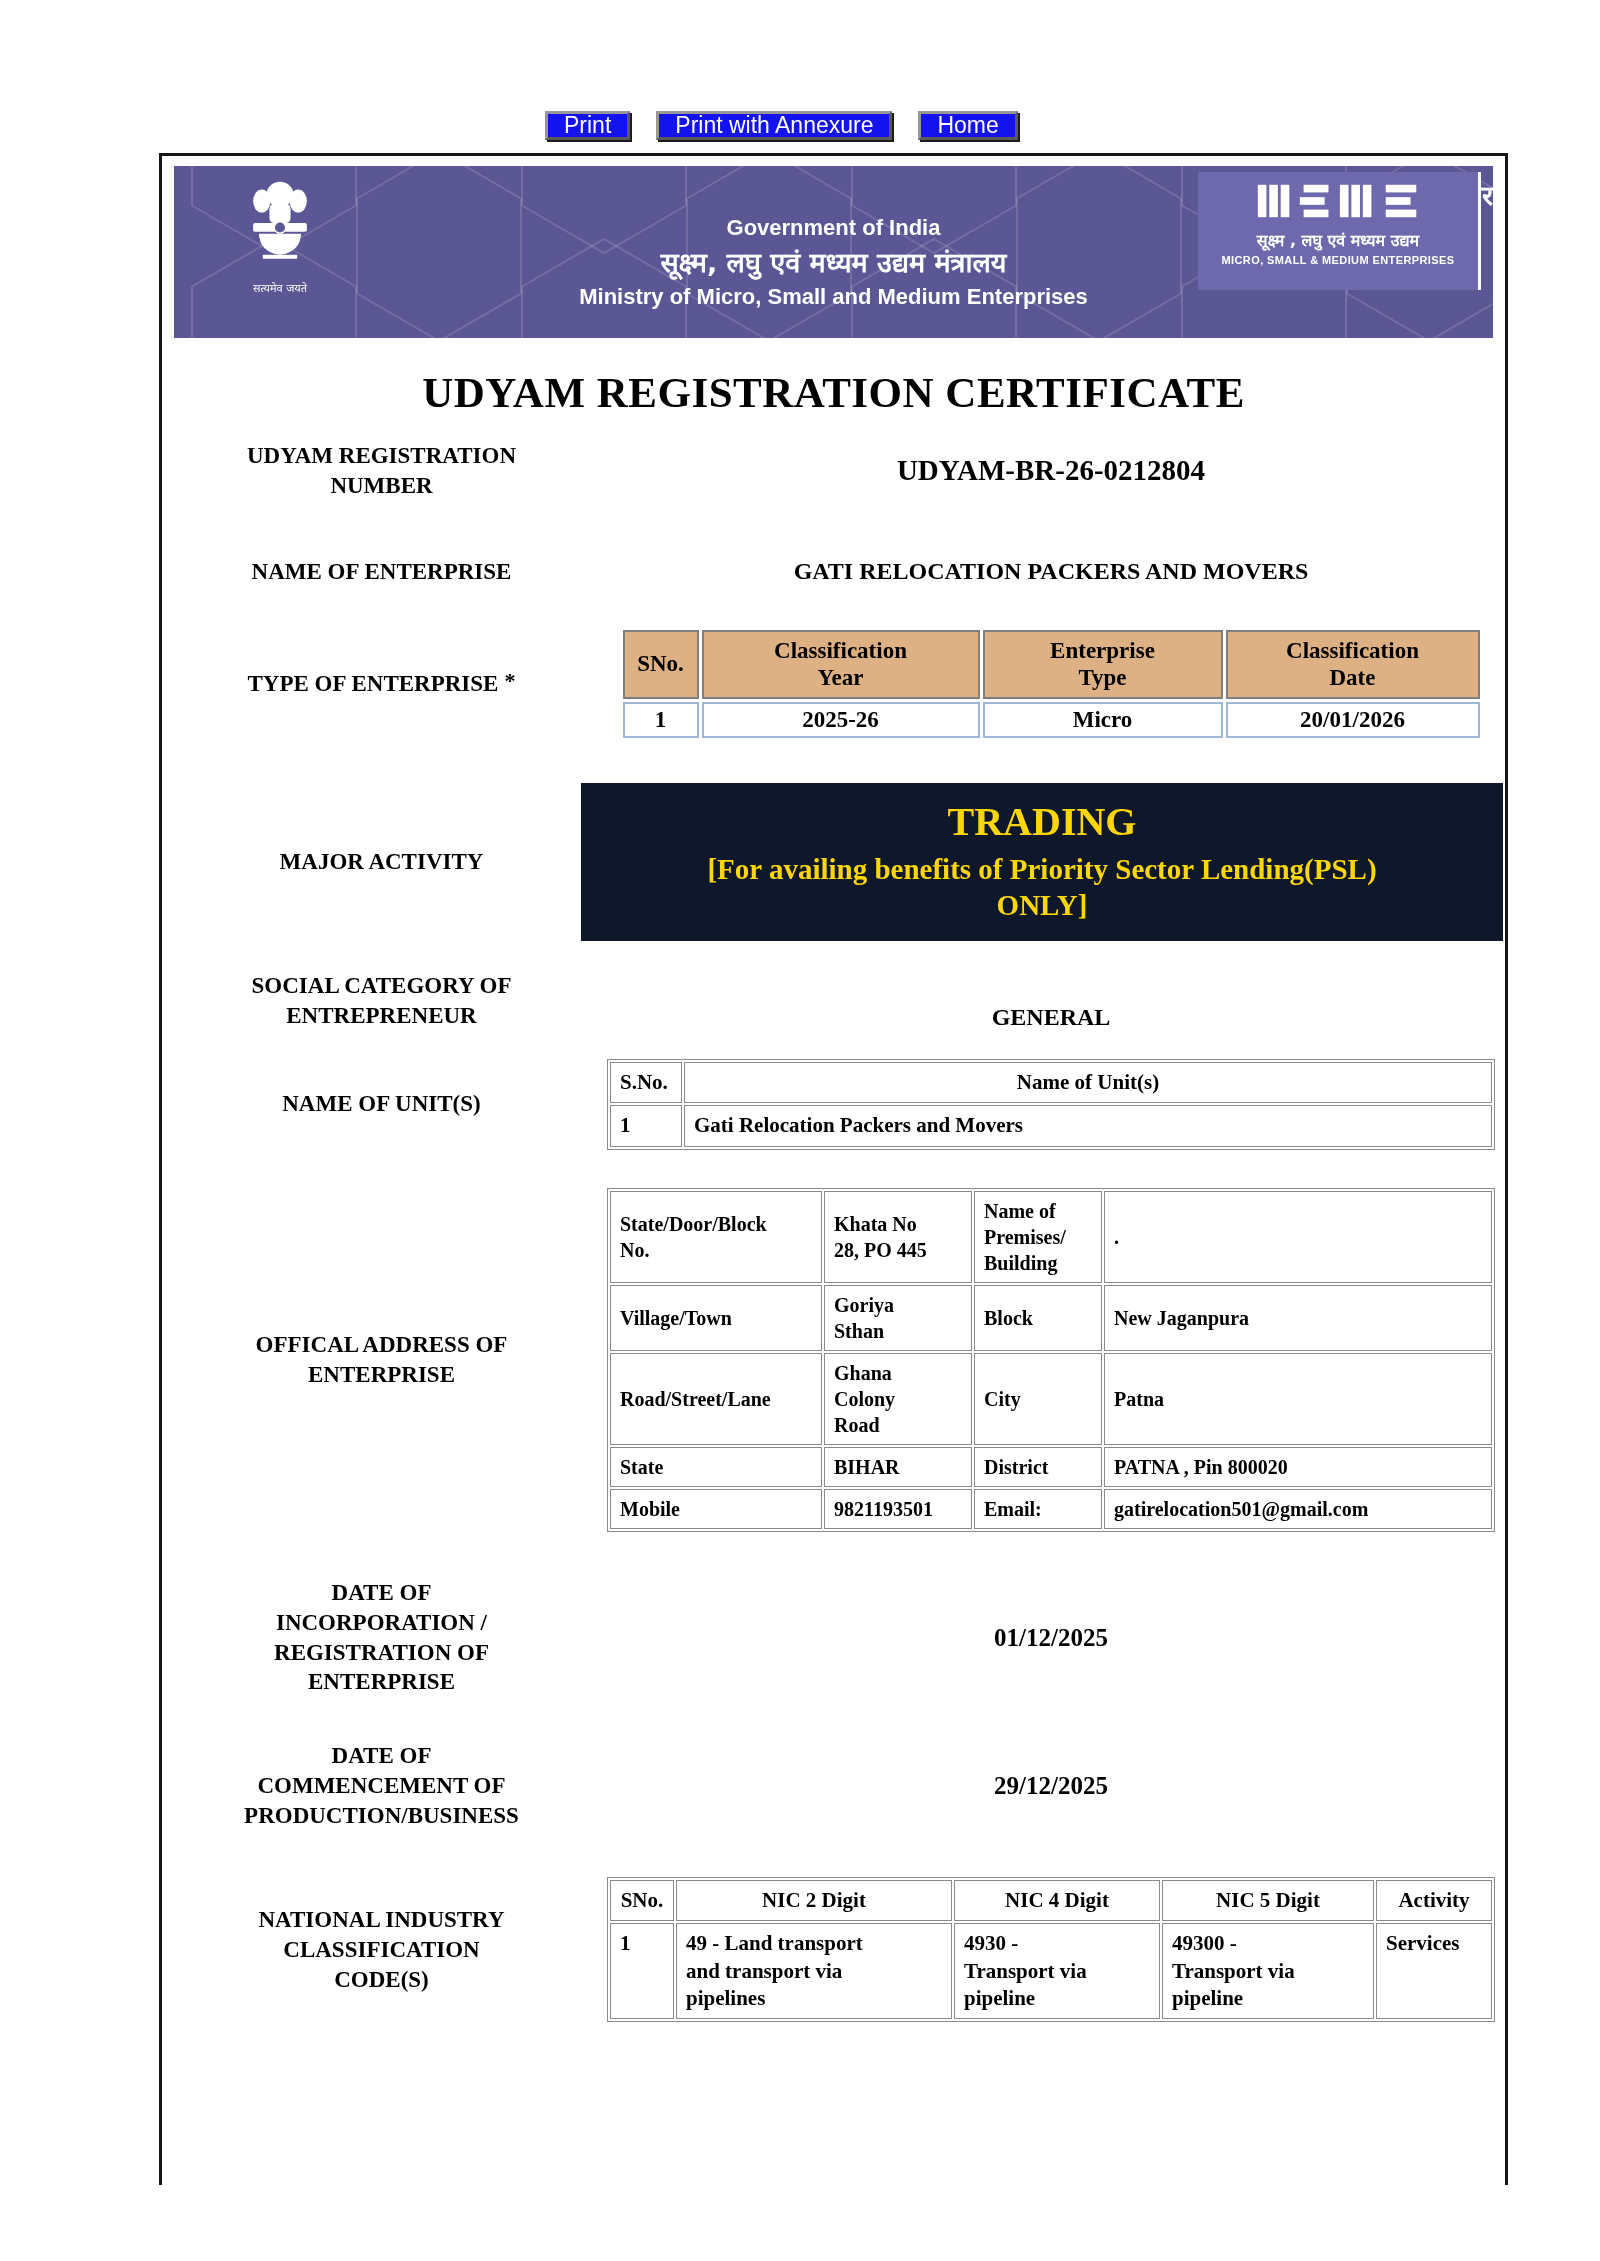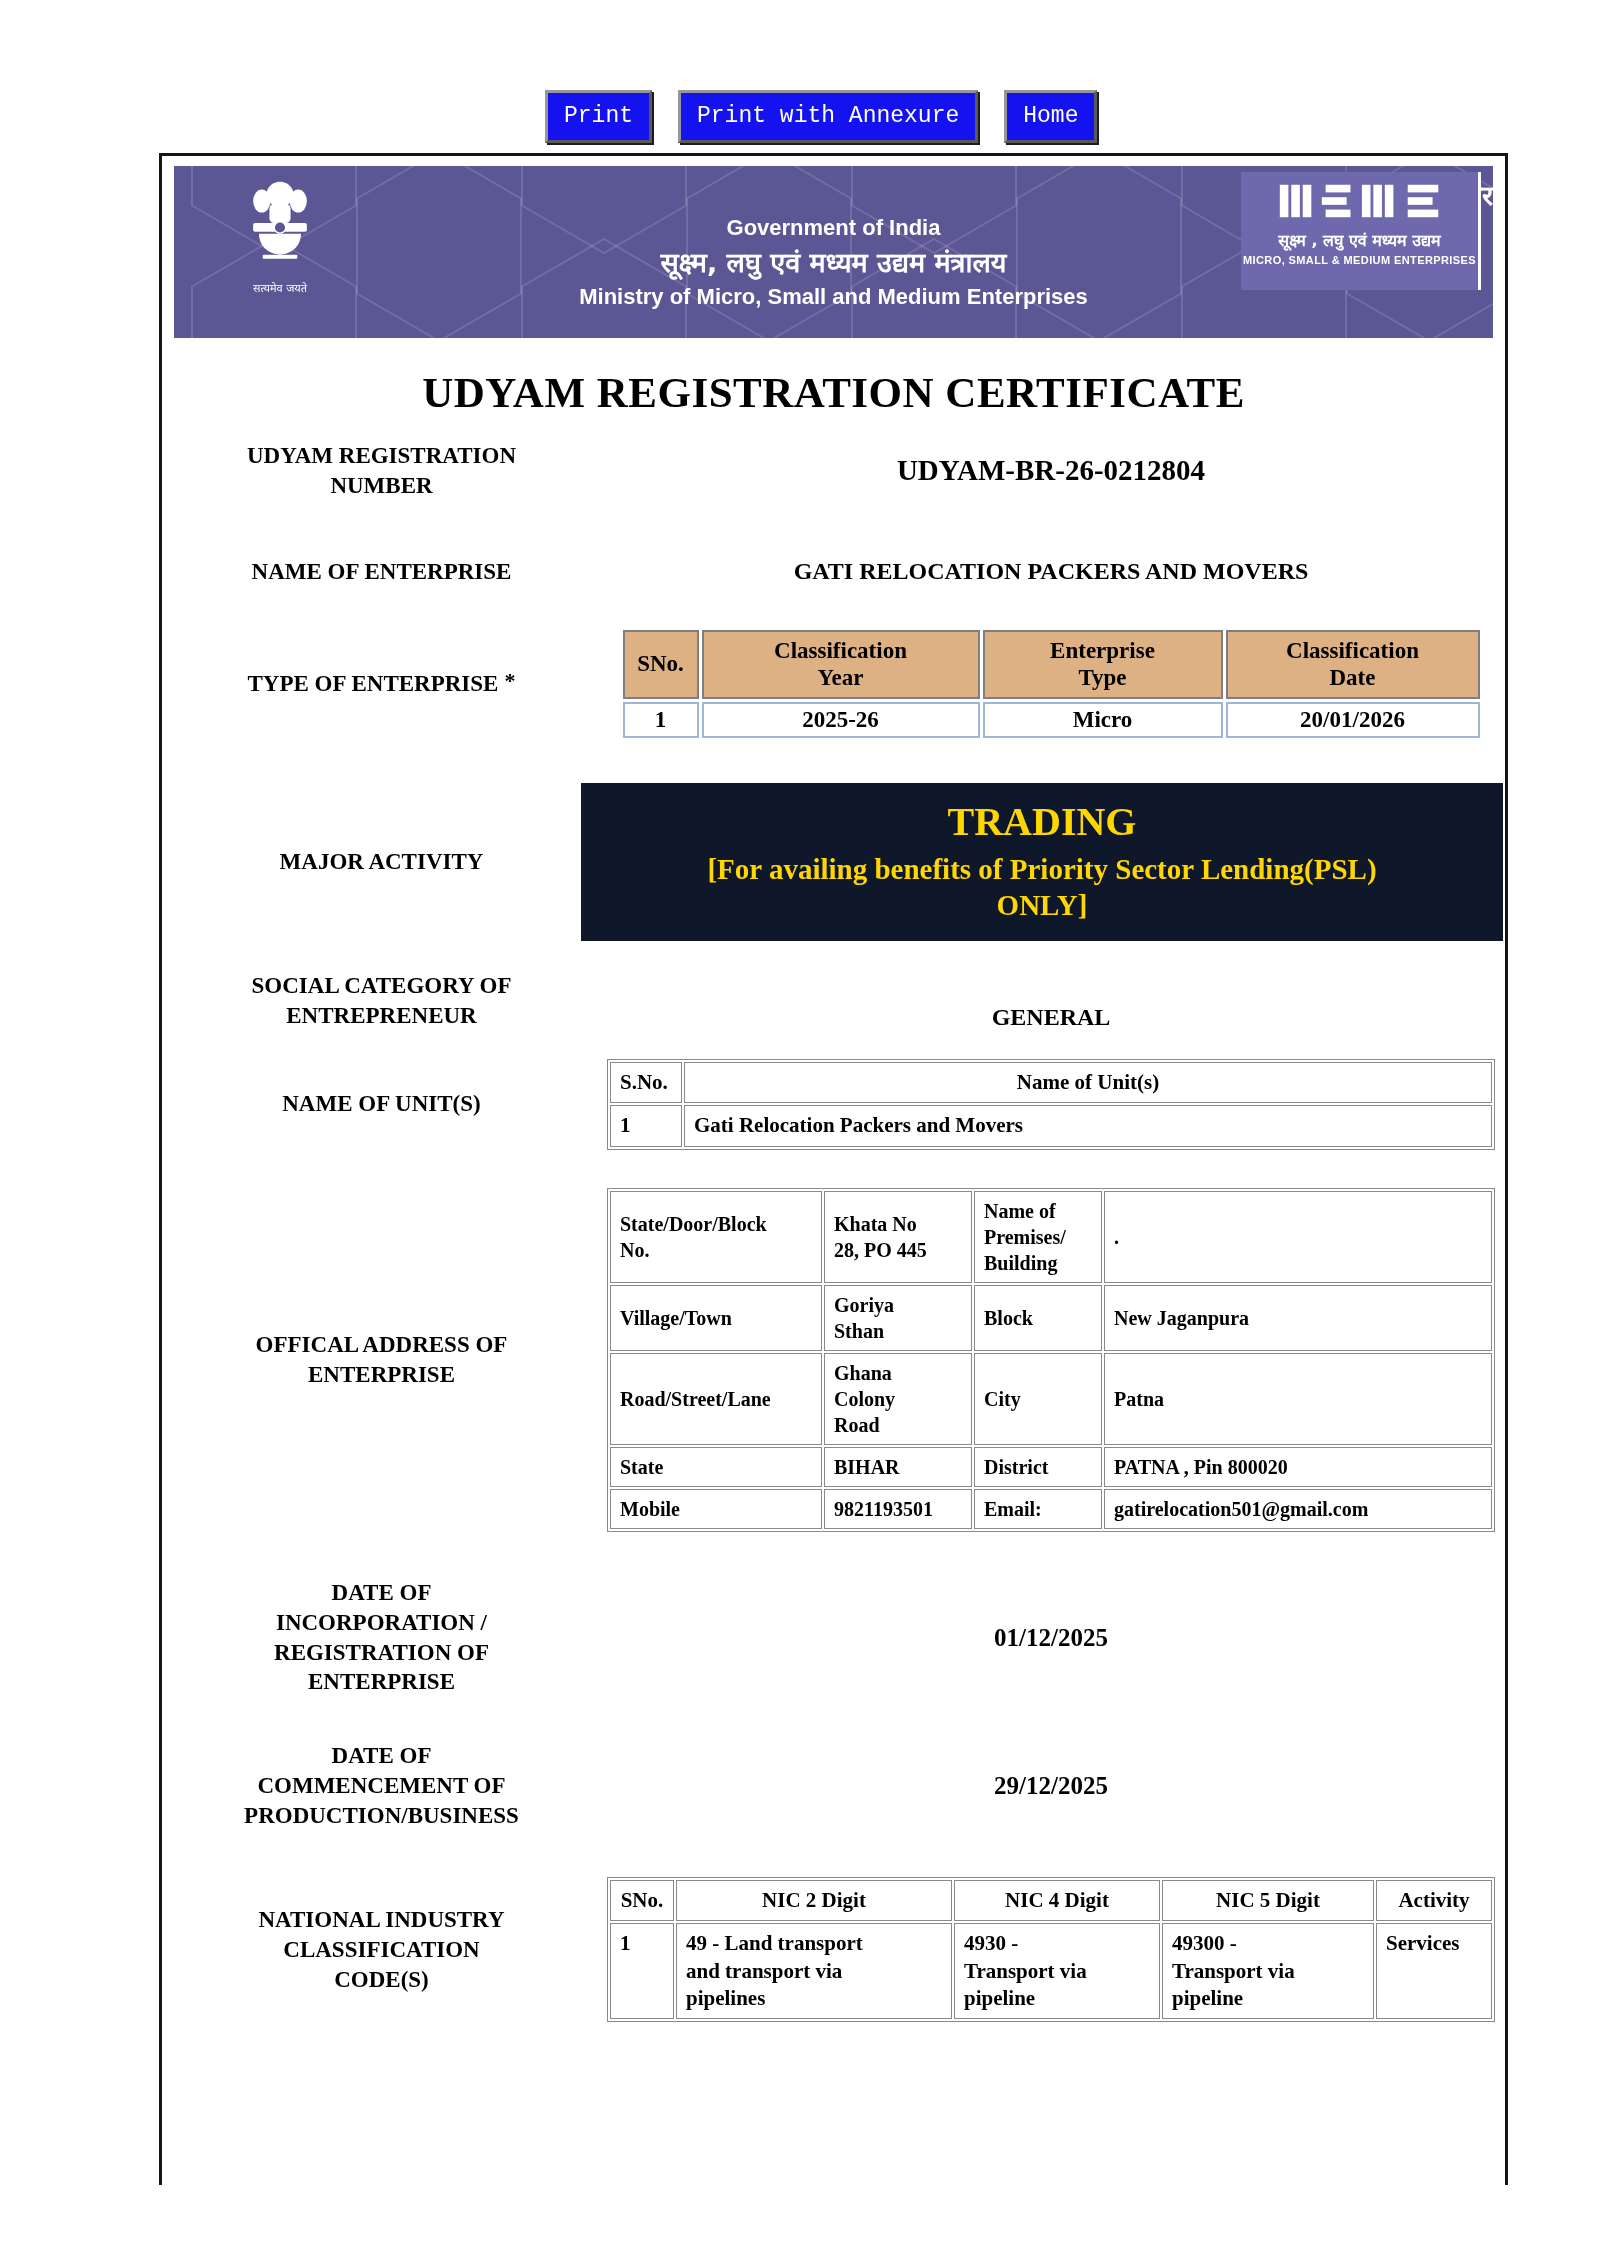--- a/index.html
+++ b/index.html
@@ -1,39 +1,39 @@
 <!DOCTYPE html>
 <html><head>
 <meta charset="utf-8">
 <style>
   html,body{margin:0;padding:0;}
   body{background:#ffffff;font-family:"Liberation Serif",serif;color:#000;}
   #page{position:relative;width:1600px;height:2261px;background:#fff;overflow:hidden;}
 
   
   .toolbar{position:absolute;top:90px;left:545px;display:flex;gap:26px;font-family:"Liberation Sans",sans-serif;}
-  .btn{background:#1512f0;color:#fff;font-size:23px;font-family:Liberation Mono, monospace;
-       padding:12px 16px;border:3px solid #979797;border-right-color:#5a5a5a;border-bottom-color:#5a5a5a;
-       box-shadow:2px 2px 0 #1c1c1c;cursor:pointer;line-height:1;}
+  .btn{background:#1512f0;color:#fff;font-size:23px;font-family:Liberation Sans, sans-serif;
+       padding:0 16px;border:3px solid #979797;border-right-color:#5a5a5a;border-bottom-color:#5a5a5a;
+       box-shadow:2px 2px 0 #1c1c1c;cursor:pointer;line-height:1;margin-top:21px;}
 
   
   .cert{position:absolute;top:153px;left:159px;width:1349px;height:2032px;box-sizing:border-box;
         border:3px solid #161616;border-bottom:none;background:#fff;}
 
   
   .banner{position:relative;margin:10px 12px 0 12px;height:172px;background:#5b5694;overflow:hidden;}
   .hexes{position:absolute;left:0;top:0;}
   .emblem{position:absolute;left:56px;top:12px;width:100px;text-align:center;}
   .emblem .motto{color:#fff;font-size:11px;margin-top:2px;font-family:"DejaVu Sans",sans-serif;}
   .banner-text{position:absolute;left:0;right:0;top:14px;text-align:center;color:#fff;}
   .bt-hi1{font-size:27px;font-weight:bold;font-family:"DejaVu Sans",sans-serif;line-height:1.15;text-align:right;}
   .bt-en1{font-size:22px;font-weight:bold;font-family:"Liberation Sans",sans-serif;margin-top:4px;}
   .bt-hi2{font-size:27px;font-weight:bold;font-family:"DejaVu Sans",sans-serif;margin-top:6px;line-height:1.15;}
   .bt-en2{font-size:22px;font-weight:bold;font-family:"Liberation Sans",sans-serif;margin-top:6px;}
-  .msme-logo{position:absolute;right:12px;top:6px;width:240px;height:118px;background:#6e69ac;
+  .msme-logo{position:absolute;right:12px;top:6px;width:283px;height:118px;background:#6e69ac;
              border-right:3px solid #fff;text-align:center;padding-top:8px;box-sizing:border-box;}
   .msme-hi{color:#fff;font-size:16px;font-weight:bold;font-family:"DejaVu Sans",sans-serif;margin-top:3px;}
   .msme-en{color:#fff;font-size:11px;font-weight:bold;font-family:"Liberation Sans",sans-serif;letter-spacing:.4px;margin-top:3px;}
 
   
   .title{margin-top:30px;text-align:center;font-size:43px;font-weight:bold;letter-spacing:.5px;}
 
   
   .row{display:flex;align-items:center;margin:0 2px;}
   .label{width:435px;display:flex;align-items:flex-start;justify-content:center;text-align:center;

